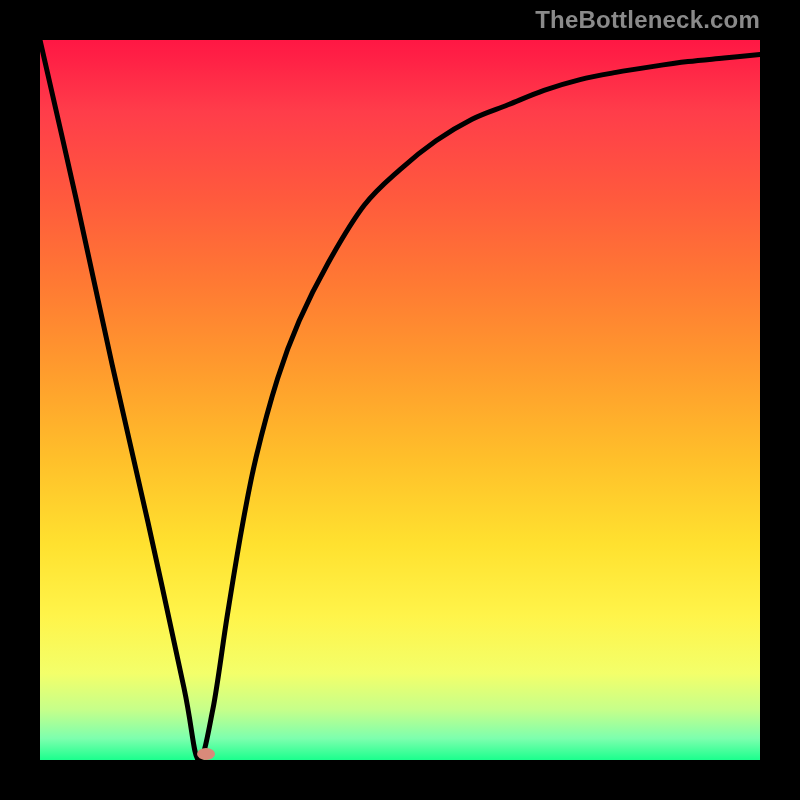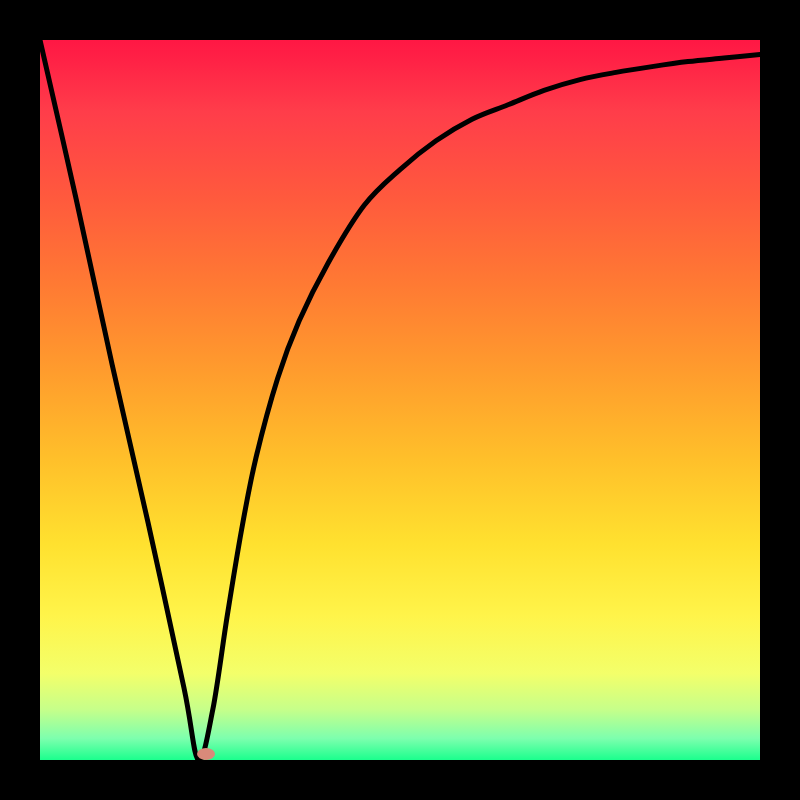--- a/index.html
+++ b/index.html
@@ -59,20 +59,21 @@
     font-weight: 600;
     color: #8a8a8a;
     letter-spacing: 0.2px;
   }
 </style>
 </head>
 <body>
 
 <div class="container">
 
+  <div class="watermark">TheBottleneck.com</div>
 
   <div class="plot-area">
     <svg class="curve-svg" viewBox="0 0 720 720" preserveAspectRatio="none">
       <path id="curve-path" fill="none" stroke="#000000" stroke-width="5" stroke-linejoin="round" stroke-linecap="round" d="M 0.00 0.00 C 6.00 26.40, 24.00 104.40, 36.00 158.40 C 48.00 212.40, 60.00 270.00, 72.00 324.00 C 84.00 378.00, 96.00 428.40, 108.00 482.40 C 120.00 536.40, 135.60 608.40, 144.00 648.00 C 152.40 687.60, 153.60 716.40, 158.40 720.00 C 163.20 723.60, 168.00 693.60, 172.80 669.60 C 177.60 645.60, 182.40 606.00, 187.20 576.00 C 192.00 546.00, 196.80 516.00, 201.60 489.60 C 206.40 463.20, 210.00 442.80, 216.00 417.60 C 222.00 392.40, 230.40 361.20, 237.60 338.40 C 244.80 315.60, 250.80 300.00, 259.20 280.80 C 267.60 261.60, 277.20 242.40, 288.00 223.20 C 298.80 204.00, 312.00 181.20, 324.00 165.60 C 336.00 150.00, 348.00 140.40, 360.00 129.60 C 372.00 118.80, 384.00 109.20, 396.00 100.80 C 408.00 92.40, 420.00 85.20, 432.00 79.20 C 444.00 73.20, 456.00 69.60, 468.00 64.80 C 480.00 60.00, 492.00 54.60, 504.00 50.40 C 516.00 46.20, 528.00 42.60, 540.00 39.60 C 552.00 36.60, 564.00 34.56, 576.00 32.40 C 588.00 30.24, 600.00 28.44, 612.00 26.64 C 624.00 24.84, 636.00 23.04, 648.00 21.60 C 660.00 20.16, 672.00 19.20, 684.00 18.00 C 696.00 16.80, 714.00 15.00, 720.00 14.40"></path>
     </svg>
     <div id="marker" class="marker" style="left: 165.6px; top: 714.24px; background: rgb(217, 138, 122);"></div>
   </div>
 
 </div>
 

